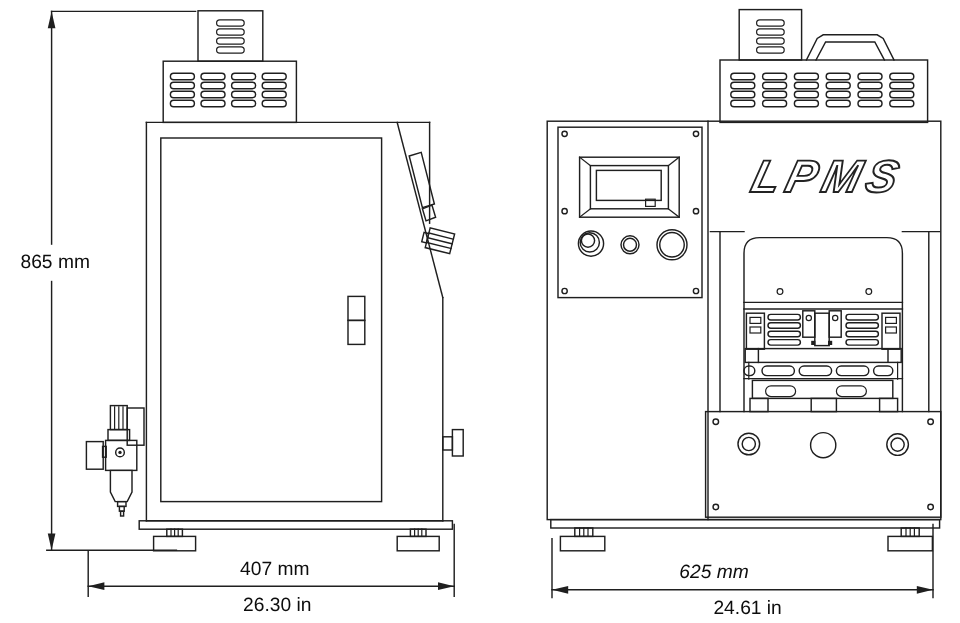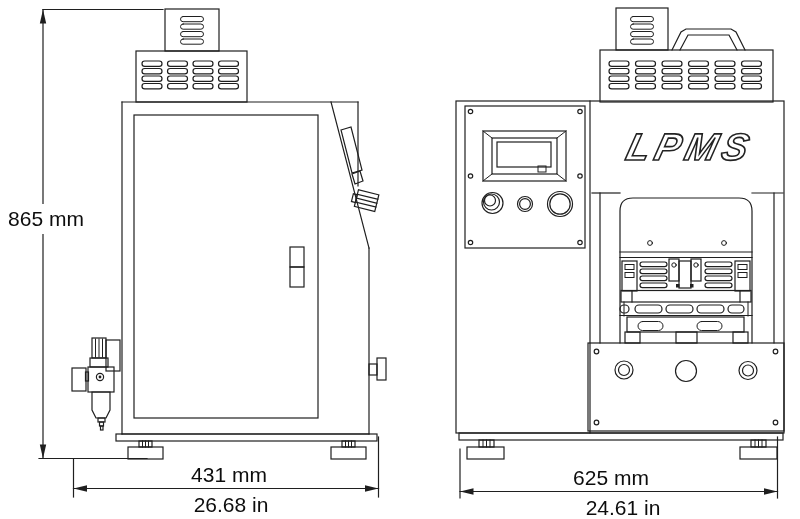--- a/index.html
+++ b/index.html
@@ -8,26 +8,26 @@
   #stage svg{position:absolute;left:0;top:0;}
   
   .ln   *{stroke:#1f1f1f;fill:none;stroke-width:1.2px;stroke-linecap:square;}
   .ln .thin{stroke-width:1px;}
   .ln .arrow{fill:#1f1f1f;stroke:none;}
   .ln .sq{fill:#1f1f1f;stroke:none;}
   .ln .logo-text{fill:#ffffff;stroke:#232323;stroke-width:1.6px;
       font-family:"Liberation Sans",sans-serif;font-style:italic;font-weight:bold;
       font-size:38px;letter-spacing:5px;}
   
-  .dim{position:absolute;color:#0d0d0d;font-size:21px;line-height:26px;
+  .dim{position:absolute;color:#0d0d0d;font-size:16px;line-height:26px;
        text-align:center;white-space:nowrap;}
   #lbl-height{left:0px;top:204px;width:92px;background:#ffffff;padding:2px 0;}
   #lbl-depth-mm{left:158px;top:462px;width:142px;}
   #lbl-depth-in{left:160px;top:492px;width:142px;}
-  #lbl-width-mm{left:540px;top:465px;width:142px;}
+  #lbl-width-mm{left:524px;top:465px;width:142px;font-style:italic;}
   #lbl-width-in{left:552px;top:495px;width:142px;}
 </style>
 </head>
 <body>
 
 <div id="stage">
 
 <svg width="800" height="519" viewBox="0 0 800 519">
   <g class="ln">
 
@@ -334,18 +334,18 @@
       <line x1="460" y1="491.5" x2="777.5" y2="491.5"></line>
       <polygon class="arrow" points="460,491.5 473.5,488.3 473.5,494.7"></polygon>
       <polygon class="arrow" points="777.5,491.5 764,488.3 764,494.7"></polygon>
     </g>
   </g>
 </svg>
 
 <div class="dim" id="lbl-height">
   <div>865 mm</div>
 </div>
-<div class="dim" id="lbl-depth-mm">431 mm</div>
-<div class="dim" id="lbl-depth-in">26.68 in</div>
+<div class="dim" id="lbl-depth-mm">407 mm</div>
+<div class="dim" id="lbl-depth-in">26.30 in</div>
 <div class="dim" id="lbl-width-mm">625 mm</div>
 <div class="dim" id="lbl-width-in">24.61 in</div>
 
 </div>
 
 </body></html>

